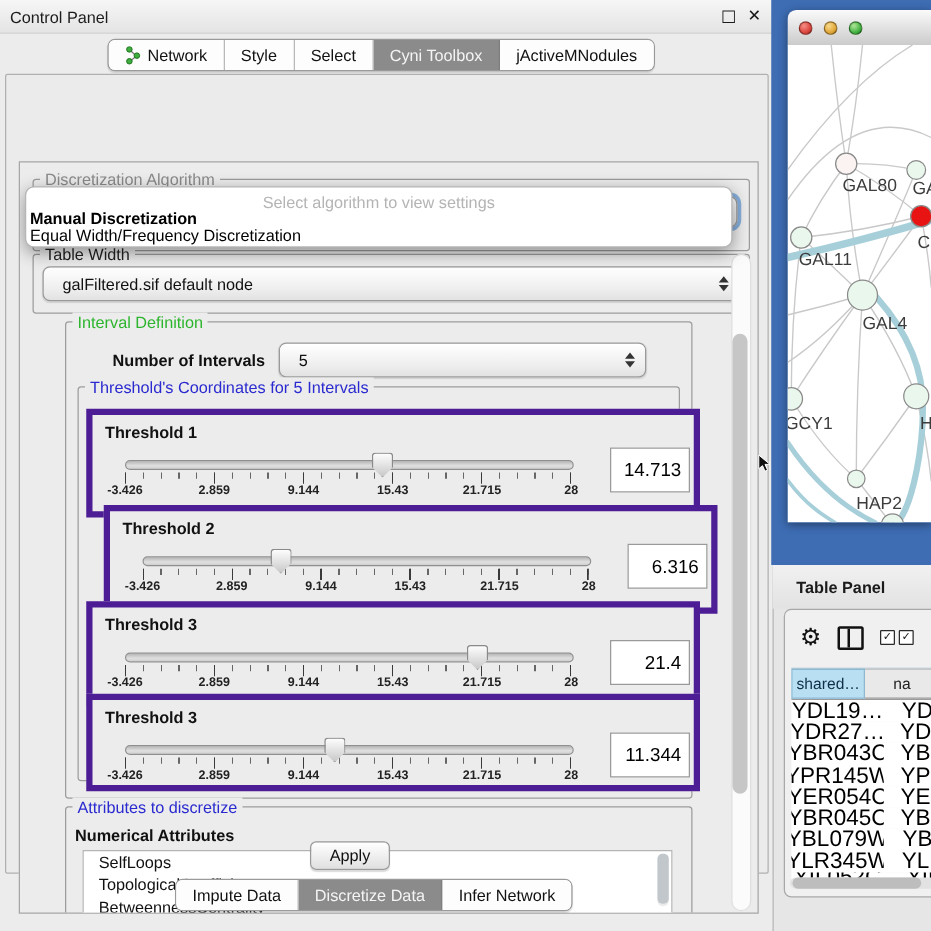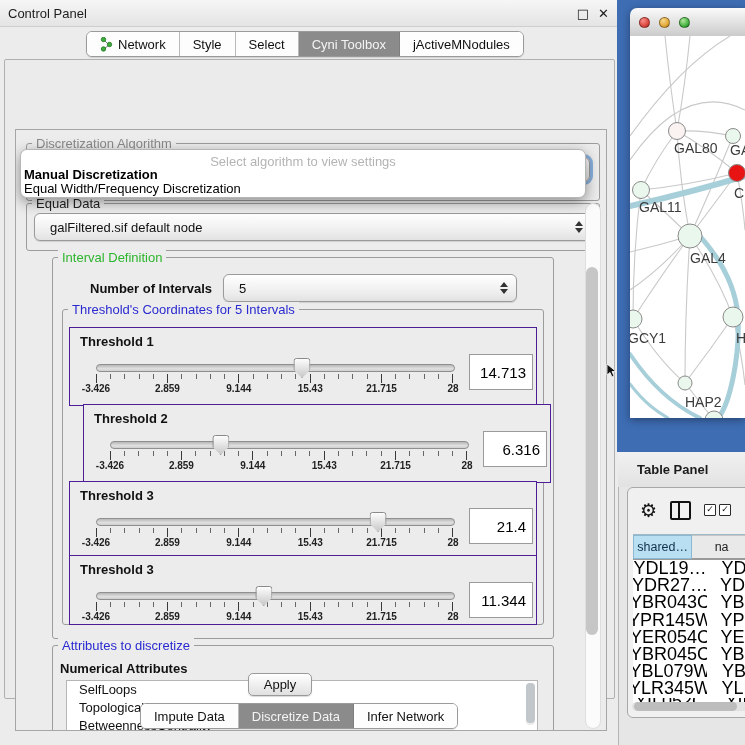--- a/index.html
+++ b/index.html
@@ -36,21 +36,21 @@
   .combo .stepper{margin-left:auto;margin-right:8px;display:flex;flex-direction:column;gap:2px;}
   .arr-up{width:0;height:0;border-left:4px solid transparent;border-right:4px solid transparent;border-bottom:5px solid #333;}
   .arr-dn{width:0;height:0;border-left:4px solid transparent;border-right:4px solid transparent;border-top:5px solid #333;}
   .focusring{box-shadow:0 0 0 3px rgba(110,160,215,.8);}
   
   .popup{position:absolute;background:#fff;border:1px solid #b6b6b6;border-radius:7px;
          box-shadow:0 4px 14px rgba(0,0,0,.4);z-index:20;}
   .popup .hint{position:absolute;left:0;right:0;top:4px;text-align:center;color:#b4b4b4;font-size:13px;}
   .popup .opt{position:absolute;left:3px;font-size:13px;color:#000;white-space:nowrap;}
   
-  .thr{position:absolute;left:53px;width:466px;border:1px solid #4c1d95;background:#ececec;}
+  .thr{position:absolute;left:53px;width:466px;border:5px solid #4c1d95;background:#ececec;padding-left:15px;}
   .thr-label{position:absolute;left:10px;top:6px;font-size:13px;font-weight:bold;color:#111;}
   .slider{position:absolute;left:26px;top:30px;width:357px;height:40px;}
   .track{position:absolute;left:0;top:6px;width:100%;height:6px;border:1px solid #8f8f8f;border-radius:4px;
          background:linear-gradient(#b7b7b7,#e0e0e0 60%,#cfcfcf);}
   .thumb{position:absolute;top:0;width:15px;height:18px;transform:translateX(-50%);
          background:linear-gradient(#fdfdfd,#c9c9c9);border:1px solid #8a8a8a;border-radius:3px;
          clip-path:polygon(0 0,100% 0,100% 58%,50% 100%,0 58%);z-index:2;}
   .ticks-minor{position:absolute;left:0;top:16px;width:100%;height:5px;
          background:repeating-linear-gradient(90deg,#666 0,#666 1px,transparent 1px,transparent 14.24px);}
   .ticks-major{position:absolute;left:0;top:16px;width:100%;height:9px;
@@ -155,21 +155,21 @@
           </span>
       </div>
 
       <div class="popup" style="left:4px;top:19px;width:564px;height:47px;">
         <div class="hint">Select algorithm to view settings</div>
         <div class="opt" style="top:17px;font-weight:bold;">Manual Discretization</div>
         <div class="opt" style="top:31px;">Equal Width/Frequency Discretization</div>
       </div>
 
       <div class="group" style="left:10px;top:73px;width:572px;height:46px;"></div>
-      <div class="glabel" style="left:16px;top:66px;color:#222;">Equal Data</div>
+      <div class="glabel" style="left:16px;top:66px;color:#222;">Table Width</div>
       <div class="combo" style="left:18px;top:83px;width:556px;height:26px;">
         <span class="ctext">galFiltered.sif default node</span>
         <span class="stepper">
             <span class="arr-up"></span>
             <span class="arr-dn"></span>
           </span>
       </div>
 
       <div class="group" style="left:36px;top:127px;width:500px;height:380px;"></div>
       <div class="glabel" style="left: 42px; top: 120px; color: rgb(45, 181, 45);">Interval Definition</div>

